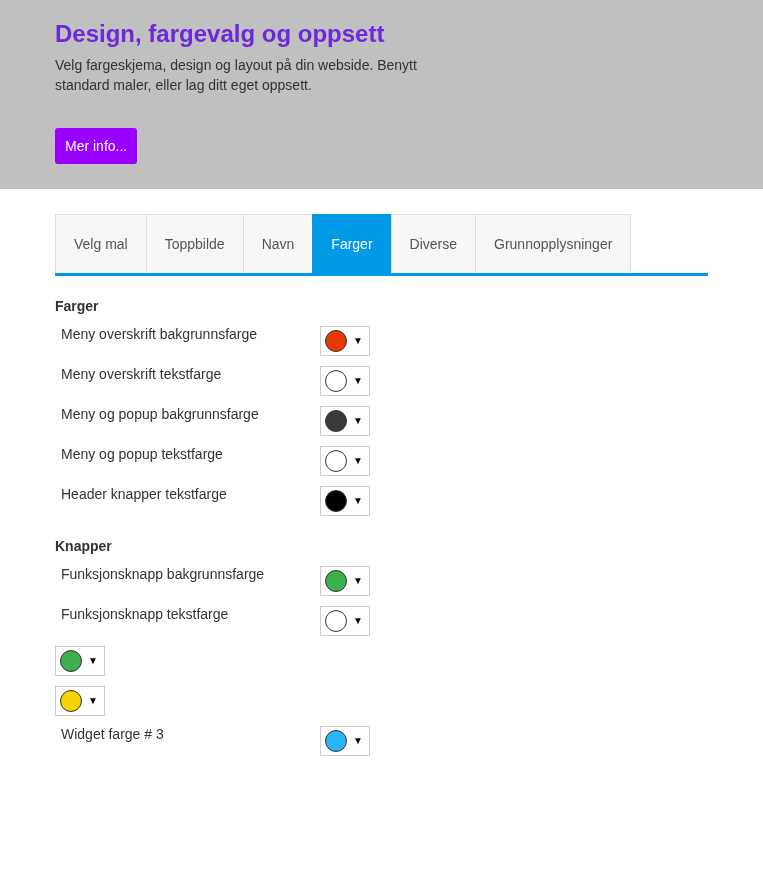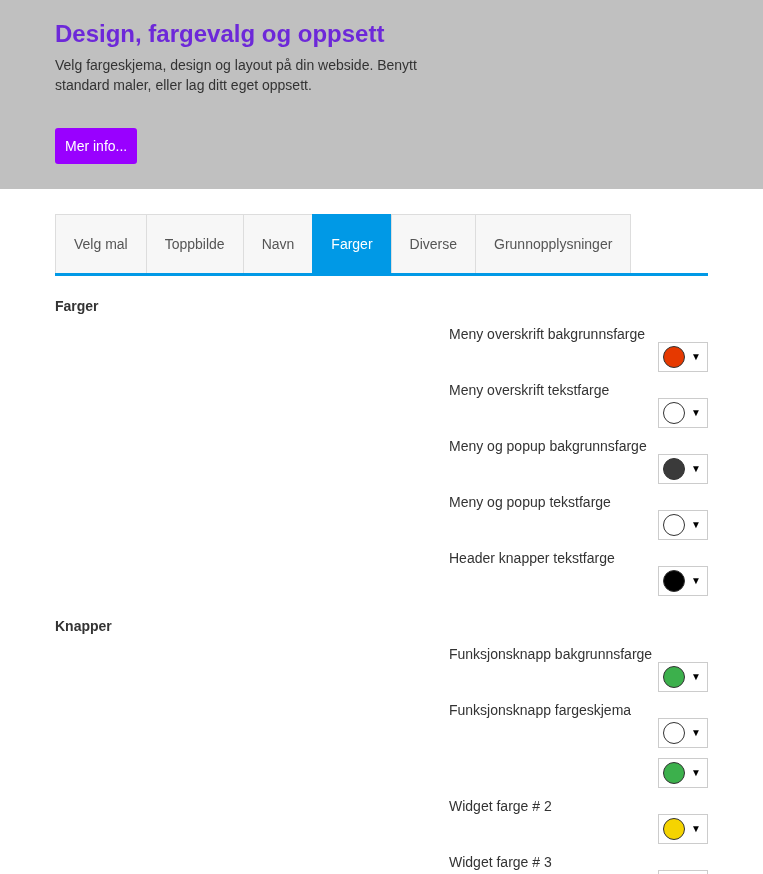--- a/index.html
+++ b/index.html
@@ -61,23 +61,22 @@
   }
   .section-title {
     font-weight: bold;
     font-size: 14px;
     color: #333;
     margin-top: 22px;
     margin-bottom: 12px;
   }
   .row {
     display: flex;
-    align-items: flex-end;
+    align-items: flex-start;
     margin-bottom: 10px;
-    flex-direction: column;
   }
   .row-label {
     width: 265px;
     padding-left: 6px;
     color: #333;
     font-size: 14px;
   }
   .color-picker {
     display: flex;
     align-items: center;
@@ -168,37 +167,36 @@
 
   <div class="row">
     <div class="row-label">Funksjonsknapp bakgrunnsfarge</div>
     <div class="color-picker">
       <span class="swatch" style="background:#3cb04c;"></span>
       <span class="caret">▼</span>
     </div>
   </div>
 
   <div class="row">
-    <div class="row-label">Funksjonsknapp fargeskjema</div>
+    <div class="row-label">Funksjonsknapp tekstfarge</div>
     <div class="color-picker">
       <span class="swatch" style="background:#ffffff;"></span>
       <span class="caret">▼</span>
     </div>
   </div>
 
 
   <div class="row">
     <div class="color-picker">
       <span class="swatch" style="background:#3cb04c;"></span>
       <span class="caret">▼</span>
     </div>
   </div>
 
   <div class="row">
-    <div class="row-label">Widget farge # 2</div>
     <div class="color-picker">
       <span class="swatch" style="background:#f5d400;"></span>
       <span class="caret">▼</span>
     </div>
   </div>
 
   <div class="row">
     <div class="row-label">Widget farge # 3</div>
     <div class="color-picker">
       <span class="swatch" style="background:#29b6f6;"></span>

